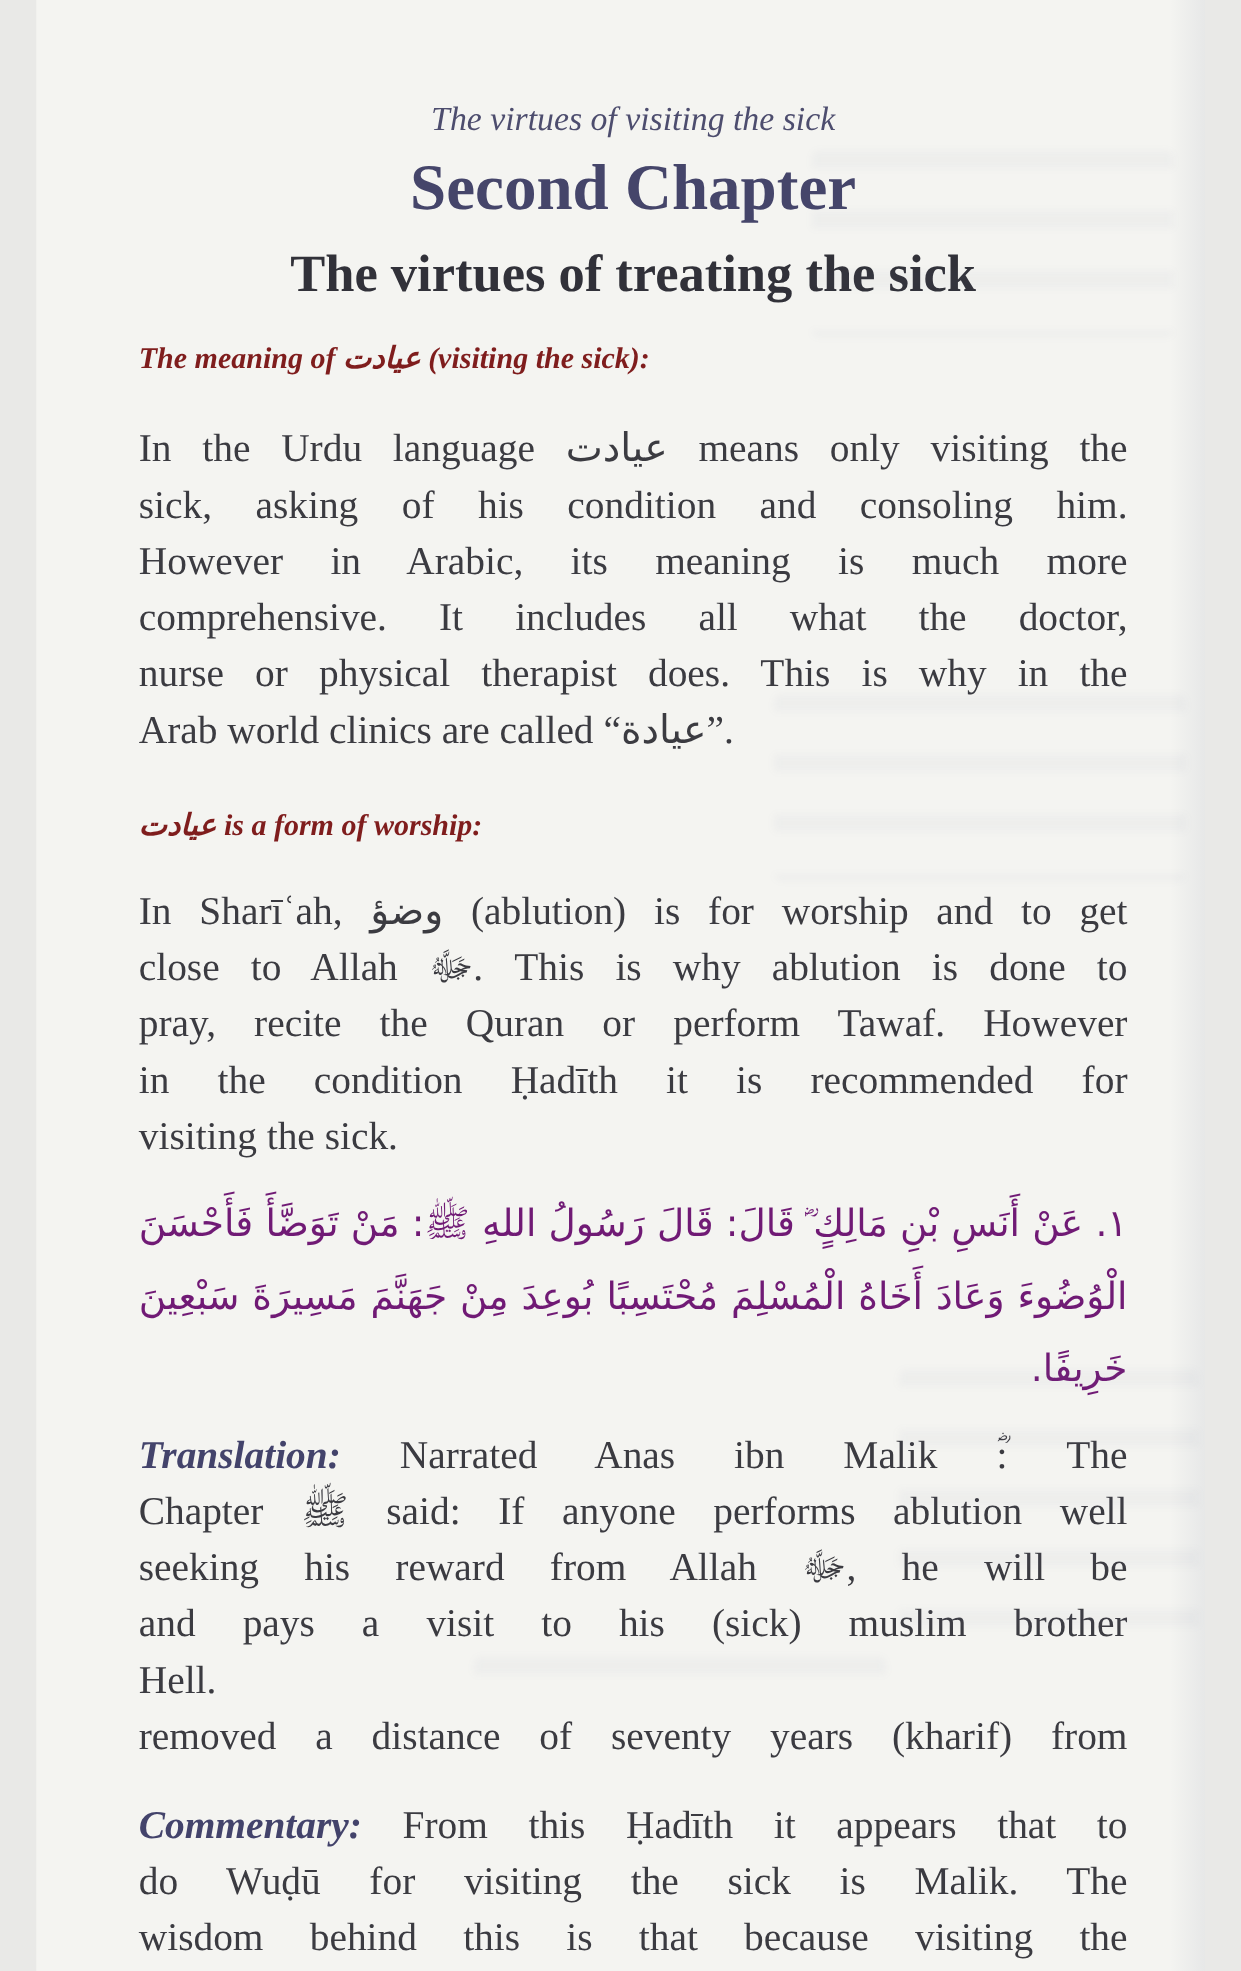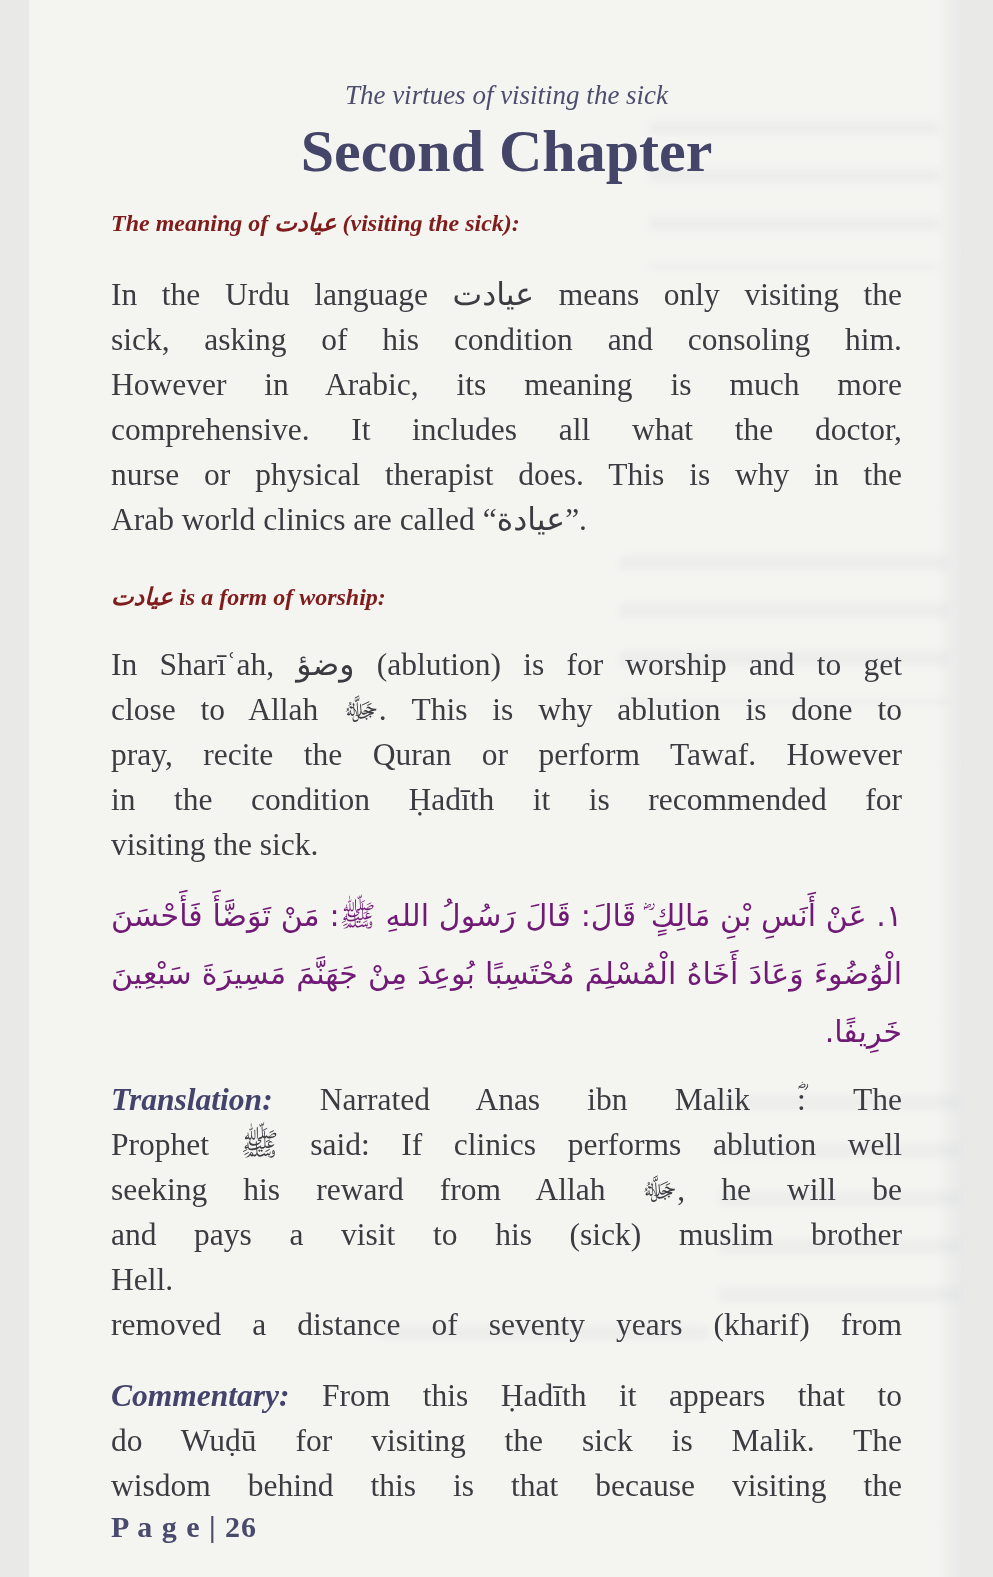--- a/index.html
+++ b/index.html
@@ -34,21 +34,21 @@
   .running-title{
     text-align:center;
     font-style:italic;
     font-size:27px;line-height:34px;
     color:#4d4d6e;
   }
   .chapter-title{
     margin-top:8px;
     text-align:center;
     font-weight:bold;
-    font-size:60px;line-height:62px;
+    font-size:52px;line-height:62px;
     color:#45456a;
   }
   .page-heading{
     margin-top:12px;
     text-align:center;
     font-weight:bold;
     font-size:42px;line-height:52px;
     color:#313139;
   }
   .sec-heading{
@@ -93,20 +93,21 @@
 
   <div class="ghost" style="left:620px;top:120px;width:290px;height:150px;"></div>
   <div class="ghost" style="left:590px;top:555px;width:330px;height:150px;"></div>
   <div class="ghost" style="left:690px;top:1095px;width:240px;height:240px;"></div>
   <div class="ghost" style="left:350px;top:1325px;width:330px;height:40px;"></div>
 
   <div class="running-title">The virtues of visiting the sick</div>
 
   <h1 class="chapter-title" style="margin:8px 0 0 0;">Second Chapter</h1>
 
+  <h2 class="page-heading" style="margin:12px 0 0 0;">The virtues of treating the sick</h2>
 
   <div class="sec-heading meaning">The meaning of عيادت (visiting the sick):</div>
 
   <div class="para p1">
       <div class="line">In the Urdu language عيادت means only visiting the</div>
       <div class="line">sick, asking of his condition and consoling him.</div>
       <div class="line">However in Arabic, its meaning is much more</div>
       <div class="line">comprehensive. It includes all what the doctor,</div>
       <div class="line">nurse or physical therapist does. This is why in the</div>
       <div class="line last">Arab world clinics are called “عيادة”.</div>
@@ -122,21 +123,21 @@
       <div class="line last">visiting the sick.</div>
     </div>
 
   <div class="arabic">
       <div class="line">١. عَنْ أَنَسِ بْنِ مَالِكٍ ؓ قَالَ: قَالَ رَسُولُ اللهِ ﷺ: مَنْ تَوَضَّأَ فَأَحْسَنَ</div>
       <div class="line">الْوُضُوءَ وَعَادَ أَخَاهُ الْمُسْلِمَ مُحْتَسِبًا بُوعِدَ مِنْ جَهَنَّمَ مَسِيرَةَ سَبْعِينَ خَرِيفًا.</div>
     </div>
 
   <div class="para translation">
       <div class="line"><span class="lead">Translation:</span> Narrated Anas ibn Malik ؓ: The</div>
-      <div class="line">Prophet ﷺ said: If clinics performs ablution well</div>
+      <div class="line">Chapter ﷺ said: If anyone performs ablution well</div>
       <div class="line">seeking his reward from Allah ﷻ, he will be</div>
       <div class="line">and pays a visit to his (sick) muslim brother</div>
       <div class="line last">Hell.</div>
       <div class="line">removed a distance of seventy years (kharif) from</div>
     </div>
 
   <div class="para commentary">
       <div class="line"><span class="lead">Commentary:</span> From this Ḥadīth it appears that to</div>
       <div class="line">do Wuḍū for visiting the sick is Malik. The</div>
       <div class="line">wisdom behind this is that because visiting the</div>

